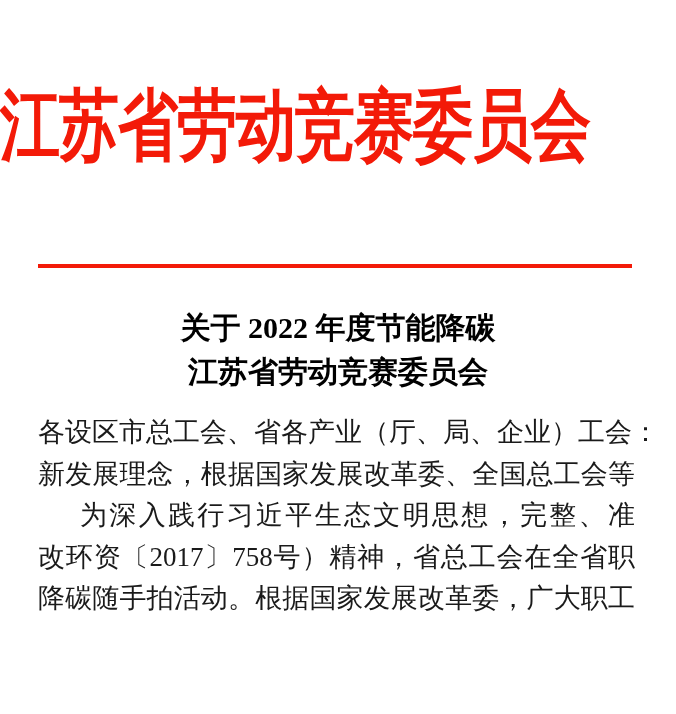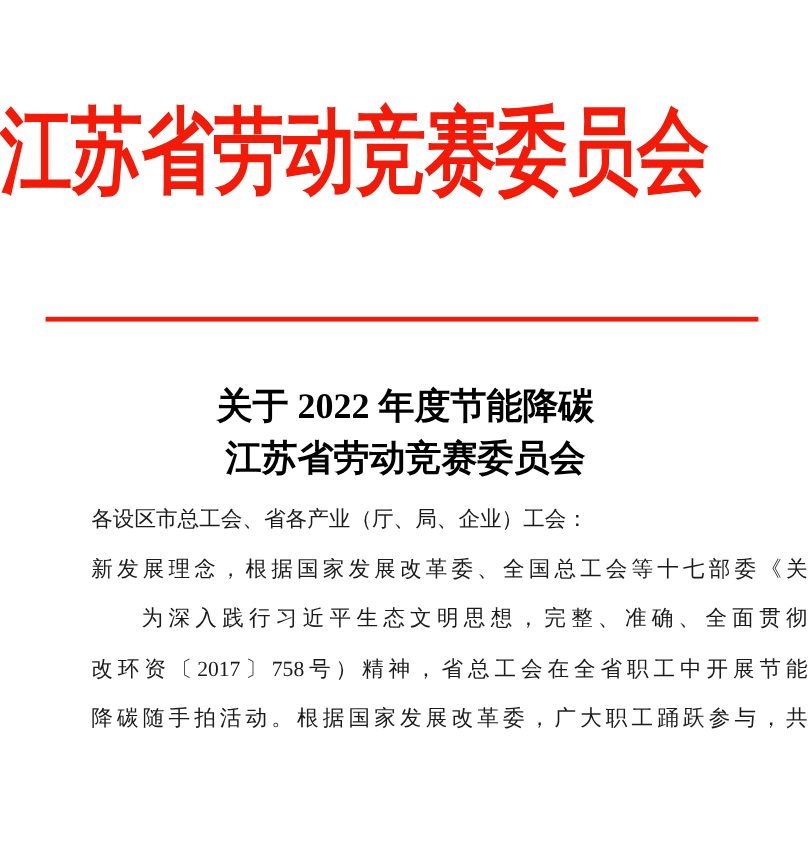--- a/index.html
+++ b/index.html
@@ -56,38 +56,37 @@
     position: absolute;
     top: 264px;
     left: 38px;
     width: 594px;
     height: 4px;
     background: var(--header-red);
   }
   
   .doc-title {
     position: absolute;
-    top: 317px;
+    top: 306px;
     left: 0;
     right: 0;
     text-align: center;
     font-weight: bold;
     font-size: 30px;
     line-height: 44px;
     color: #000000;
   }
   
   .body-text {
     position: absolute;
     top: 412px;
     left: 38px;
     width: 597px;
-    font-size: 18px;
+    font-size: 27px;
     color: var(--text-black);
-    margin-left: 38px;
   }
   .body-line {
     line-height: 41.5px;
     white-space: nowrap;
     text-align: left;
   }
   .body-line.justified {
     white-space: normal;
     text-align: justify;
     text-align-last: justify;

